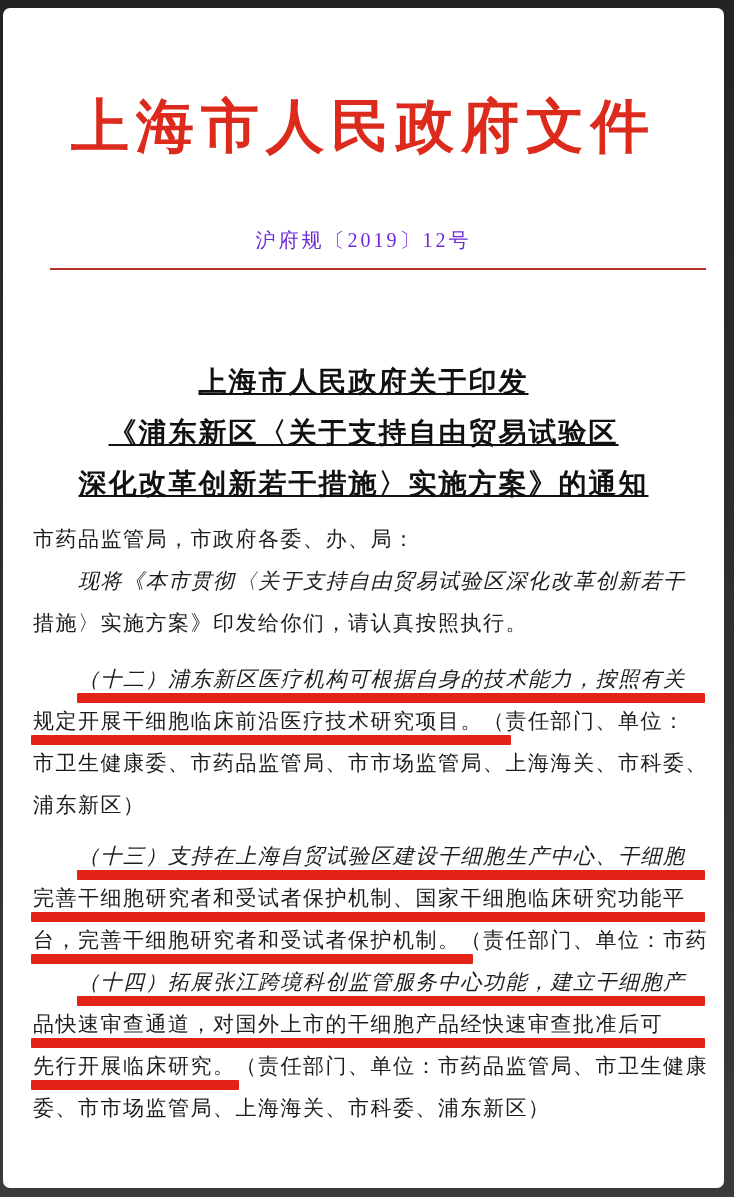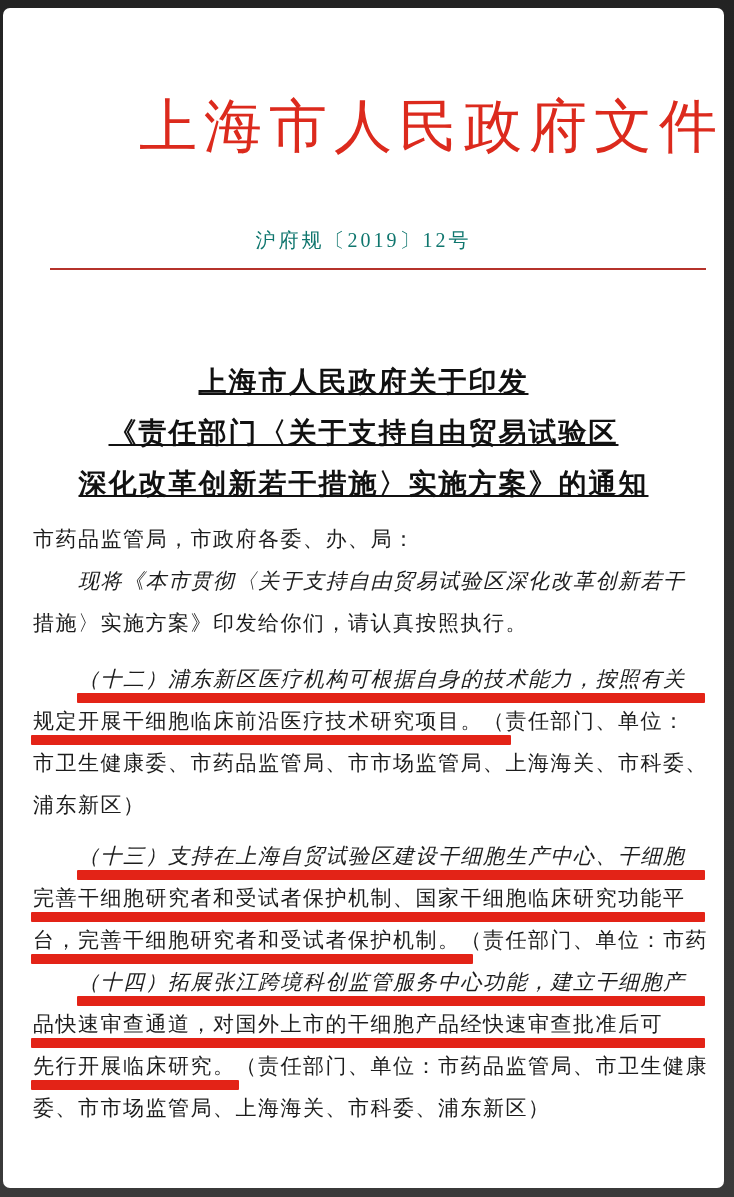--- a/index.html
+++ b/index.html
@@ -26,36 +26,36 @@
     background: #ffffff;
     border-radius: 7px;
     overflow: hidden;
     color: #1d1d1d;
   }
   .org-title {
     position: absolute;
     top: 80px;
     left: 0;
     width: 100%;
-    text-align: right;
+    text-align: center;
     font-size: 58px;
-    font-weight: normal;
+    font-weight: bold;
     letter-spacing: 7px;
     color: #dc2a1d;
     white-space: nowrap;
   }
   .doc-number {
     position: absolute;
     top: 219px;
     left: 0;
     width: 100%;
     text-align: center;
     font-size: 20px;
     letter-spacing: 3px;
-    color: #0f766e;
+    color: #6d28d9;
     white-space: nowrap;
   }
   .red-rule {
     position: absolute;
     top: 260px;
     left: 47px;
     width: 656px;
     height: 0;
     border-top: 2px solid #b5332b;
   }
@@ -112,21 +112,21 @@
   <div class="page">
 
     <div class="org-title">上海市人民政府文件</div>
 
     <div class="doc-number">沪府规〔2019〕12号</div>
 
     <div class="red-rule"></div>
 
     <div class="doc-title">
       <div class="t-line">上海市人民政府关于印发</div>
-      <div class="t-line">《责任部门〈关于支持自由贸易试验区</div>
+      <div class="t-line">《浦东新区〈关于支持自由贸易试验区</div>
       <div class="t-line">深化改革创新若干措施〉实施方案》的通知</div>
     </div>
 
     <div class="doc-body">
       <div class="line">市药品监管局，市政府各委、办、局：</div>
       <div class="line indent">现将《本市贯彻〈关于支持自由贸易试验区深化改革创新若干</div>
       <div class="line">措施〉实施方案》印发给你们，请认真按照执行。</div>
 
       <div class="line indent mt14 ul ul-indent">（十二）浦东新区医疗机构可根据自身的技术能力，按照有关</div>
       <div class="line ul ul-w478">规定开展干细胞临床前沿医疗技术研究项目。（责任部门、单位：</div>

